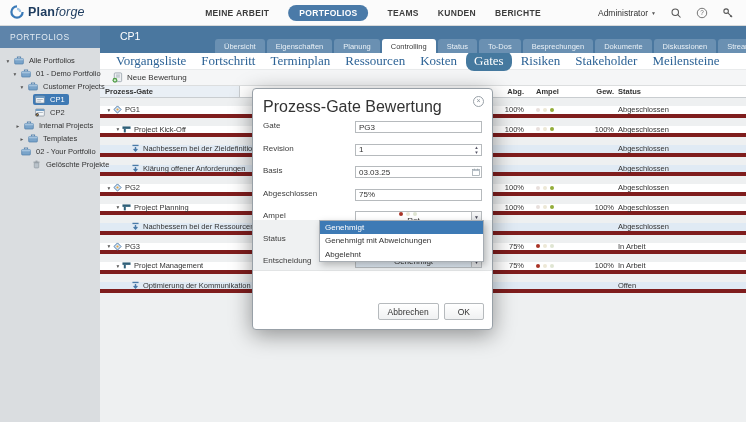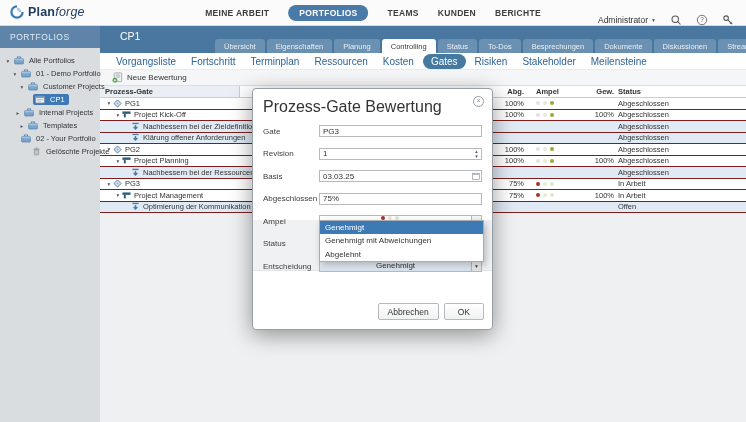--- a/index.html
+++ b/index.html
@@ -9,21 +9,21 @@
   
   .topnav{position:absolute;left:0;top:0;width:746px;height:26px;background:#fbfbfb;
           border-bottom:1px solid #d8dadb;box-sizing:border-box;z-index:3;}
   .brand{position:absolute;left:10px;top:0;height:24px;display:flex;align-items:center;gap:4px;}
   .brand-text{font-size:12.5px;color:#1d3b5e;font-weight:bold;letter-spacing:.2px;}
   .brand-forge{font-style:italic;font-weight:normal;}
   .topnav-menu{position:absolute;left:50%;top:0;transform:translateX(-50%);height:25px;
                display:flex;align-items:center;gap:19px;}
   .nav-item{font-size:8.5px;font-weight:bold;color:#3d3d3d;letter-spacing:.3px;cursor:pointer;white-space:nowrap;}
   .nav-item.active{background:#4a7aa8;color:#fff;padding:3px 11px;border-radius:9px;}
-  .topnav-right{position:absolute;right:12px;top:0;height:39px;display:flex;align-items:center;gap:14px;}
+  .topnav-right{position:absolute;right:12px;top:0;height:25px;display:flex;align-items:center;gap:14px;}
   .user{font-size:8.5px;color:#333;display:flex;align-items:center;gap:3px;cursor:pointer;}
   .caret{font-size:5px;color:#555;}
   .tn-icon{display:flex;align-items:center;cursor:pointer;}
   
   .sidebar{position:absolute;left:0;top:26px;width:100px;bottom:0;background:#dadde0;z-index:1;}
   .sidebar-header{height:22px;background:#5e84aa;color:#e2ebf3;font-size:8.5px;
                   letter-spacing:.5px;line-height:22px;padding-left:10px;}
   .tree{padding-top:6px;}
   .tree-item{height:13px;display:flex;align-items:center;font-size:7.5px;color:#333;
              white-space:nowrap;cursor:pointer;}
@@ -32,56 +32,56 @@
   .tree-item.selected .item-body{background:#3e79b4;color:#fff;}
   
   .main{position:absolute;left:100px;top:26px;right:0;bottom:0;}
   .band{height:27px;background:#4a779f;position:relative;}
   .page-title{position:absolute;left:20px;top:4px;color:#fff;font-size:10.5px;}
   .tabs{position:absolute;left:115px;bottom:0;display:flex;gap:2px;}
   .tab{height:14px;line-height:15px;padding:0 9px;font-size:7.5px;color:#e9f0f6;
        background:#6a90b2;border-radius:3px 3px 0 0;cursor:pointer;white-space:nowrap;}
   .tab.active{background:#fff;color:#3a3a3a;}
   .subtabs{height:16px;background:#fff;display:flex;align-items:center;gap:3px;padding-left:10px;}
-  .subtab{font-size:10px;color:#2d6396;padding:2px 6px;cursor:pointer;white-space:nowrap;}
+  .subtab{font-size:13px;color:#2d6396;padding:2px 6px;cursor:pointer;white-space:nowrap;font-family:Liberation Serif, serif;}
   .subtab.active{background:#45799f;color:#fff;border-radius:8px;padding:2px 8px;}
   .toolbar{height:17px;background:#f5f6f7;border-top:1px solid #e9ebec;border-bottom:1px solid #dcdedf;
            display:flex;align-items:center;padding-left:12px;box-sizing:border-box;}
   .tool-btn{display:flex;align-items:center;gap:4px;font-size:8px;color:#333;cursor:pointer;}
   
   .thead{height:11px;display:flex;background:#fff;border-bottom:1px solid #c9cdd0;
          font-size:7.5px;font-weight:bold;color:#333;}
   .th-tree{width:140px;background:#e9eff5;border-right:1px solid #c9cdd0;padding-left:5px;
            line-height:11px;box-sizing:border-box;flex:none;}
   .th-spacer{flex:1;}
   .th-abg{width:40px;text-align:right;line-height:11px;flex:none;}
   .th-ampel{width:48px;padding-left:12px;line-height:11px;box-sizing:border-box;flex:none;}
   .th-gew{width:42px;text-align:right;line-height:11px;flex:none;}
   .th-status{width:132px;padding-left:4px;line-height:11px;box-sizing:border-box;flex:none;}
-  .trow{height:11.5px;display:flex;align-items:center;border-bottom:1px solid #7f1d1d;
-        box-sizing:border-box;font-size:7.5px;color:#333;background:#fff;cursor:pointer;}
+  .trow{height:11.5px;display:flex;align-items:center;border-bottom:4px solid #7f1d1d;
+        box-sizing:border-box;font-size:7.5px;color:#333;background:#fff;cursor:pointer;margin-top:8px;}
   .trow.tinted{background:#e0eaf4;}
   .td-tree{flex:1;display:flex;align-items:center;overflow:hidden;white-space:nowrap;}
   .td-abg{width:40px;text-align:right;flex:none;}
   .td-ampel{width:48px;padding-left:12px;flex:none;box-sizing:border-box;display:flex;gap:3px;align-items:center;}
   .td-gew{width:42px;text-align:right;flex:none;}
   .td-status{width:132px;padding-left:4px;flex:none;box-sizing:border-box;}
   .ticon{display:inline-flex;align-items:center;margin-right:3px;flex:none;}
   .dot{width:4px;height:4px;border-radius:50%;flex:none;display:inline-block;}
   .dot.r{background:#a93326;}.dot.g{background:#93ad3a;}
   .dot.pr{background:#e8dfdc;}.dot.py{background:#ece8d6;}.dot.pg{background:#dfe5d2;}
   
   .modal{position:absolute;left:252px;top:88px;width:241px;height:242px;background:#fff;
          border:1px solid #98a0a7;border-radius:4px;box-shadow:0 5px 22px rgba(0,0,0,.4);
          box-sizing:border-box;z-index:10;}
   .modal-title{font-size:16px;color:#333;padding:9px 0 0 10px;}
   .modal-close{position:absolute;top:7px;right:8px;width:9px;height:9px;border:1px solid #99a1a8;
                border-radius:50%;color:#8a929a;font-size:7px;line-height:8px;text-align:center;cursor:pointer;}
   .form{position:absolute;left:0;top:32px;width:100%;}
-  .frow{display:flex;align-items:center;height:20px;margin:0 10px 2.5px 10px;}
+  .frow{display:flex;height:20px;margin:0 10px 2.5px 10px;gap:36px;}
   .flabel{width:56px;font-size:8px;color:#3c3c3c;flex:none;}
   .fctrl{flex:1;position:relative;height:12px;}
   .input{height:12px;box-sizing:border-box;border:1px solid #b6babd;background:#fff;
          font-size:8px;color:#333;padding:0 3px;display:flex;align-items:center;width:100%;}
   .combo{padding-right:13px;flex-direction:column;}
   .combo.focused{background:linear-gradient(#eaf0f6,#d9e4ee);}
   .combo-arrow{position:absolute;right:0;top:0;width:11px;height:12px;box-sizing:border-box;
                border:1px solid #b6babd;background:linear-gradient(#f8f8f8,#dfe2e5);
                display:flex;align-items:center;justify-content:center;font-size:5px;color:#445;cursor:pointer;}
   .spin{position:absolute;right:1px;top:1px;width:9px;height:10px;display:flex;flex-direction:column;
@@ -195,20 +195,35 @@
             <svg width="10" height="9" viewBox="0 0 12 10">
               <rect x="0.8" y="0.8" width="10.4" height="8.4" rx="1" fill="#f2f5f8" stroke="#7d8a96" stroke-width="0.8"></rect>
               <rect x="0.8" y="0.8" width="10.4" height="2.4" fill="#6f9cc4"></rect>
               <line x1="2.6" y1="5" x2="9.4" y2="5" stroke="#9aa7b2" stroke-width="0.9"></line>
               <line x1="2.6" y1="7" x2="7.4" y2="7" stroke="#9aa7b2" stroke-width="0.9"></line>
             </svg>
           </span>
           <span>CP1</span>
         </span>
       </div>
+      <div class="tree-item" style="padding-left: 25px;">
+        <span class="arrow"></span>
+        <span class="item-body">
+          <span class="ticon">
+            <svg width="10" height="9" viewBox="0 0 12 10">
+              <rect x="0.8" y="0.8" width="10.4" height="8.4" rx="1" fill="#f2f5f8" stroke="#7d8a96" stroke-width="0.8"></rect>
+              <rect x="0.8" y="0.8" width="10.4" height="2.4" fill="#6f9cc4"></rect>
+              <line x1="2.6" y1="5" x2="9.4" y2="5" stroke="#9aa7b2" stroke-width="0.9"></line>
+              <circle cx="2.6" cy="7.8" r="2.1" fill="#47484a"></circle>
+              <line x1="1.7" y1="8.7" x2="3.5" y2="6.9" stroke="#e8a33d" stroke-width="1"></line>
+            </svg>
+          </span>
+          <span>CP2</span>
+        </span>
+      </div>
       <div class="tree-item" style="padding-left: 14px;">
         <span class="arrow">▸</span>
         <span class="item-body">
           <span class="ticon">
             <svg width="10" height="9" viewBox="0 0 12 10">
               <rect x="4" y="0.8" width="4" height="2.6" fill="none" stroke="#4a7aa8" stroke-width="1"></rect>
               <rect x="0.8" y="2.6" width="10.4" height="6.6" rx="1" fill="#7aa4ca" stroke="#4a7aa8" stroke-width="0.8"></rect>
               <rect x="0.8" y="2.6" width="10.4" height="2.2" fill="#a5c3de"></rect>
             </svg>
           </span>

